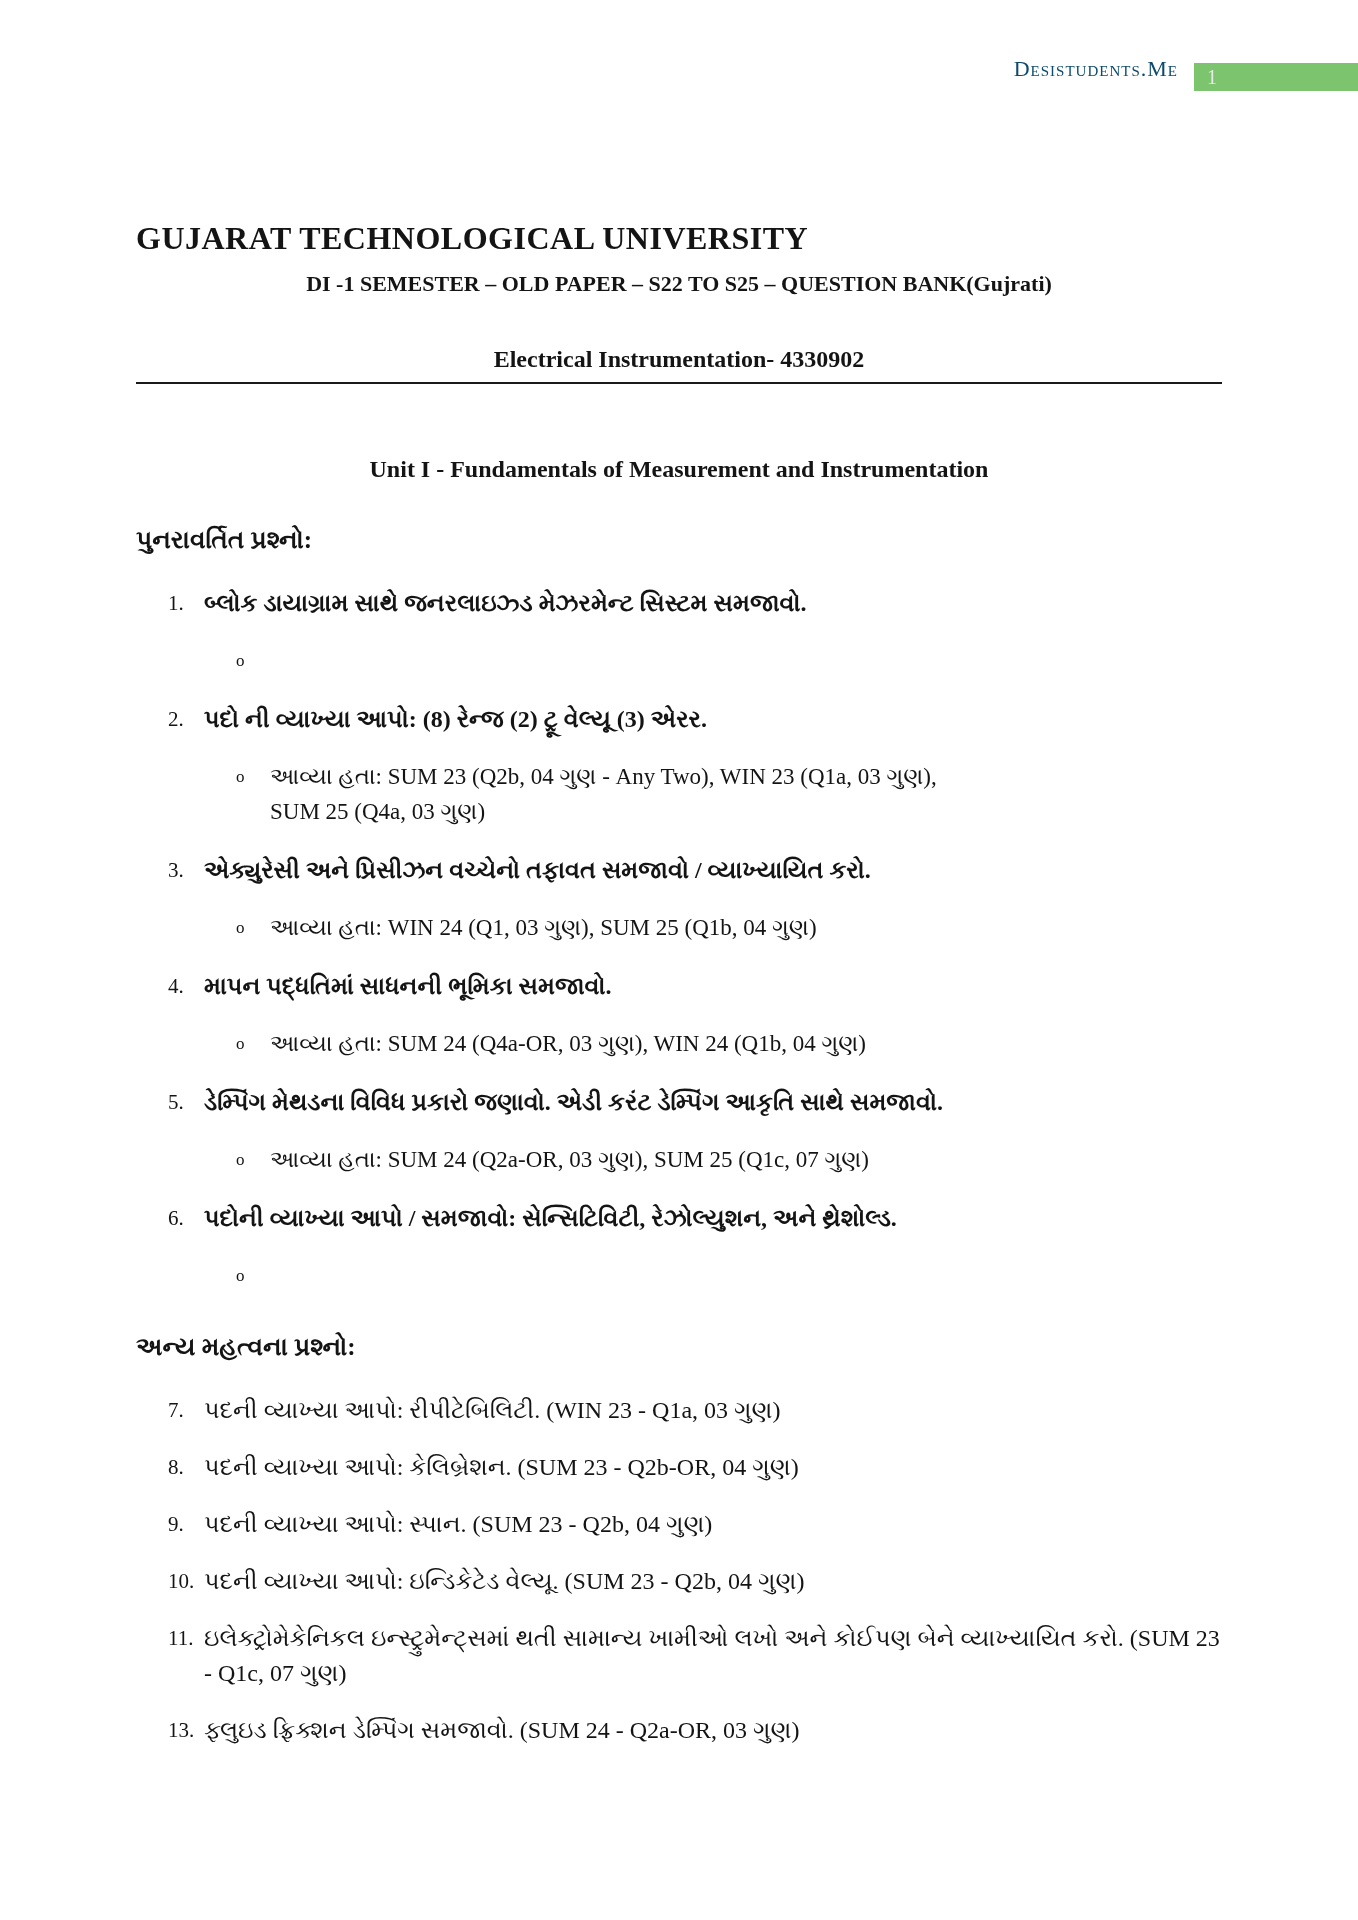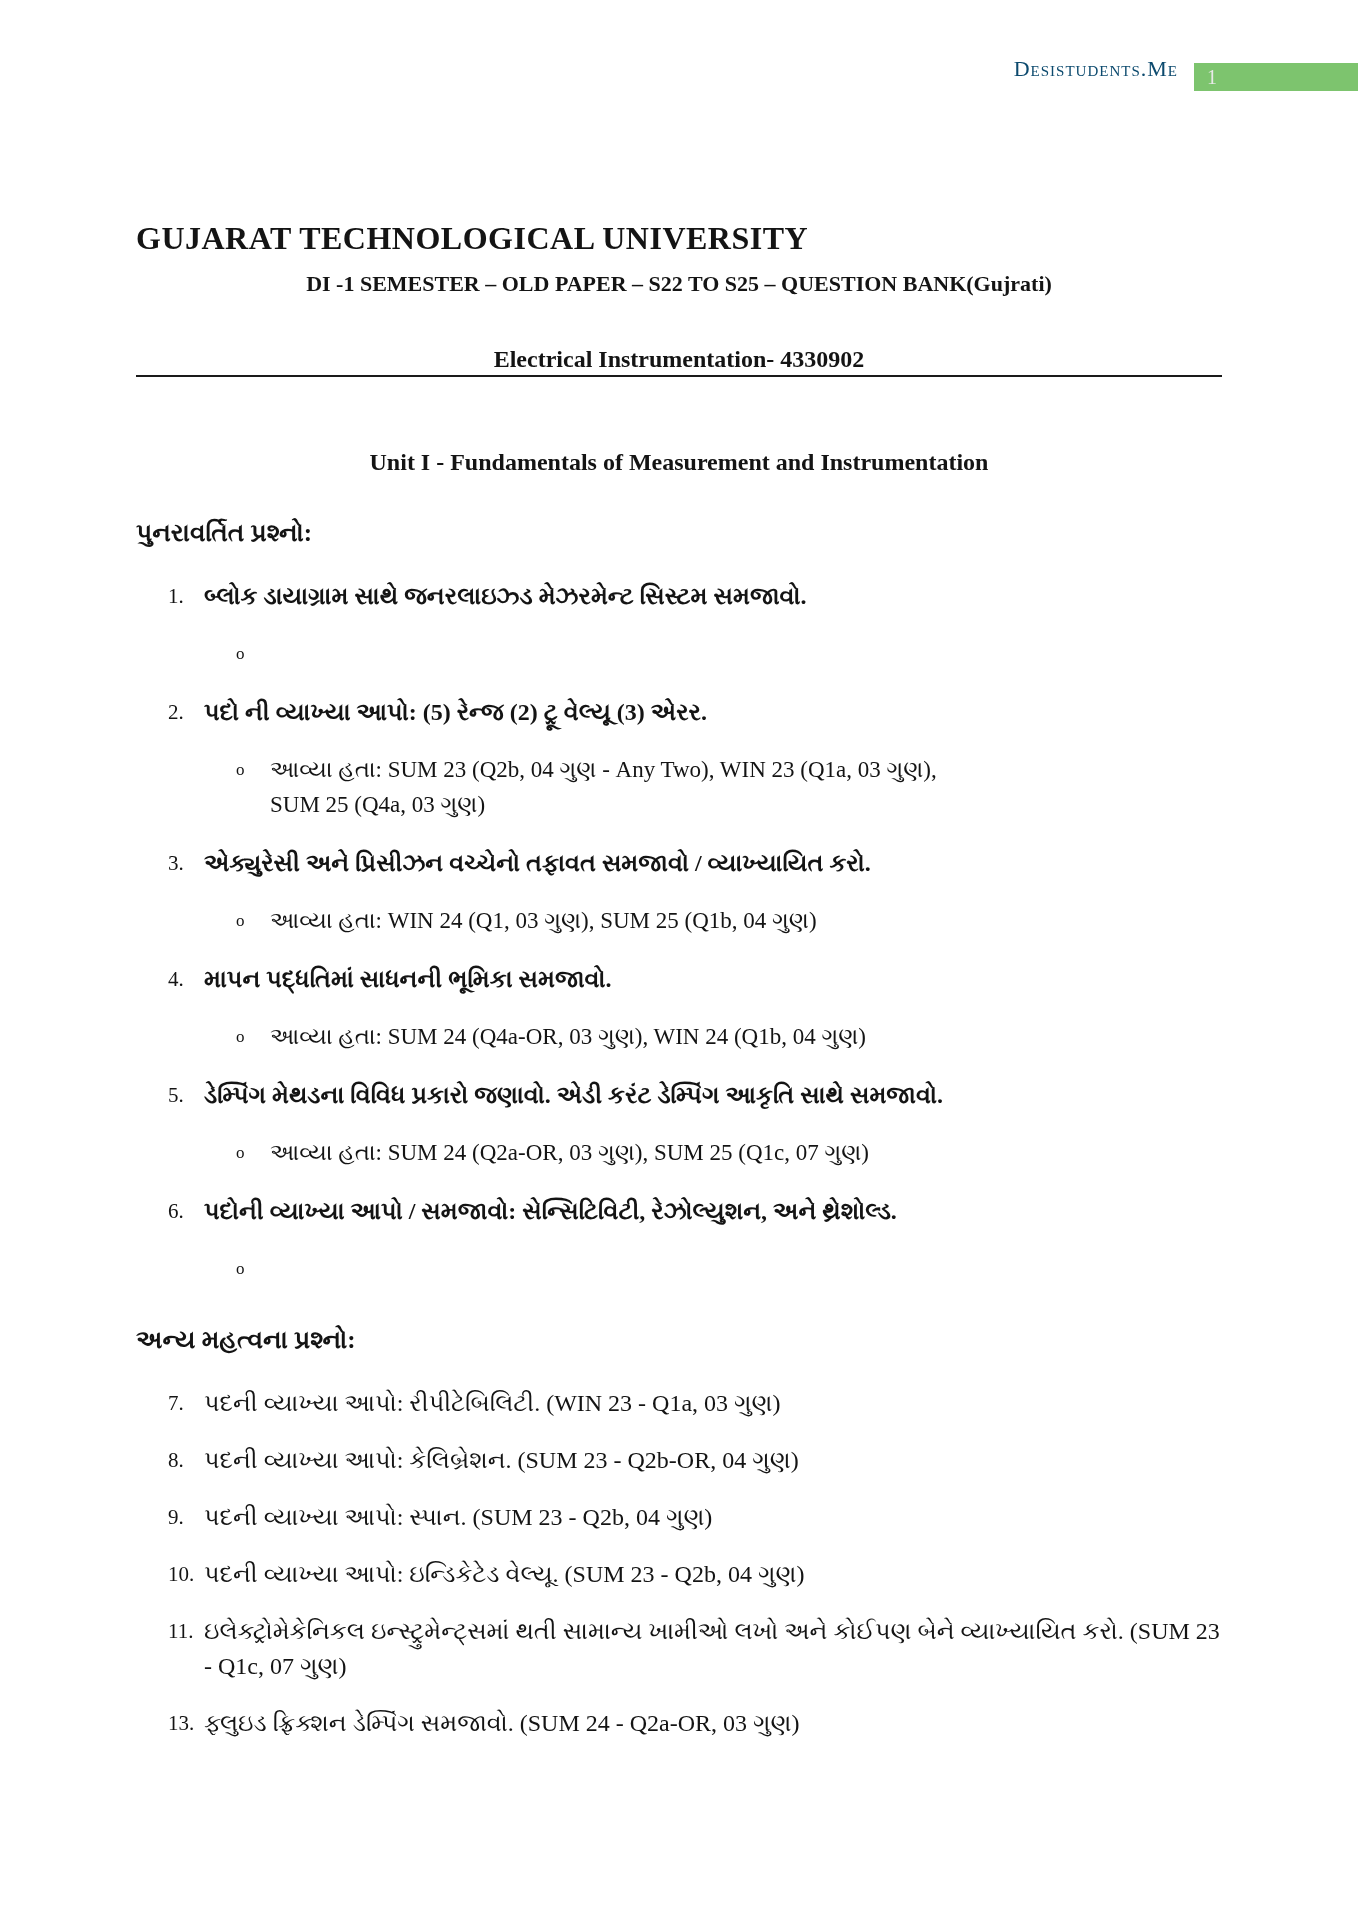--- a/index.html
+++ b/index.html
@@ -47,20 +47,21 @@
   }
   .subject-label {
     margin-top:34px;
     text-align:center;
     font-size:24px; font-weight:bold;
     line-height:32px;
   }
   .subject-rule-wrap {
     margin-top:44px;
     border-bottom:2px solid #1a1a1a;
+    padding-bottom:7px;
   }
   .subject-value {
     text-align:center;
     font-size:24px; font-weight:bold;
     line-height:32px;
   }
   .unit-title {
     margin-top:68px;
     text-align:center;
     font-size:24px; font-weight:bold;
@@ -122,21 +123,21 @@
     <div class="q-list">
         <div class="q-item bold">
           <span class="q-num">1.</span>
           <span class="q-text">બ્લોક ડાયાગ્રામ સાથે જનરલાઇઝ્ડ મેઝરમેન્ટ સિસ્ટમ સમજાવો.</span>
         </div>
         <div class="q-sub">
           <span class="o-bullet">o</span>
         </div>
         <div class="q-item bold">
           <span class="q-num">2.</span>
-          <span class="q-text">પદો ની વ્યાખ્યા આપો: (5) રેન્જ (2) ટ્રૂ વેલ્યૂ (3) એરર.</span>
+          <span class="q-text">પદો ની વ્યાખ્યા આપો: (8) રેન્જ (2) ટ્રૂ વેલ્યૂ (3) એરર.</span>
         </div>
         <div class="q-sub">
           <span class="o-bullet">o</span>
           <span class="q-sub-text">આવ્યા હતા: SUM 23 (Q2b, 04 ગુણ - Any Two), WIN 23 (Q1a, 03 ગુણ), SUM 25 (Q4a, 03 ગુણ)</span>
         </div>
         <div class="q-item bold">
           <span class="q-num">3.</span>
           <span class="q-text">એક્યુરેસી અને પ્રિસીઝન વચ્ચેનો તફાવત સમજાવો / વ્યાખ્યાયિત કરો.</span>
         </div>
         <div class="q-sub">

